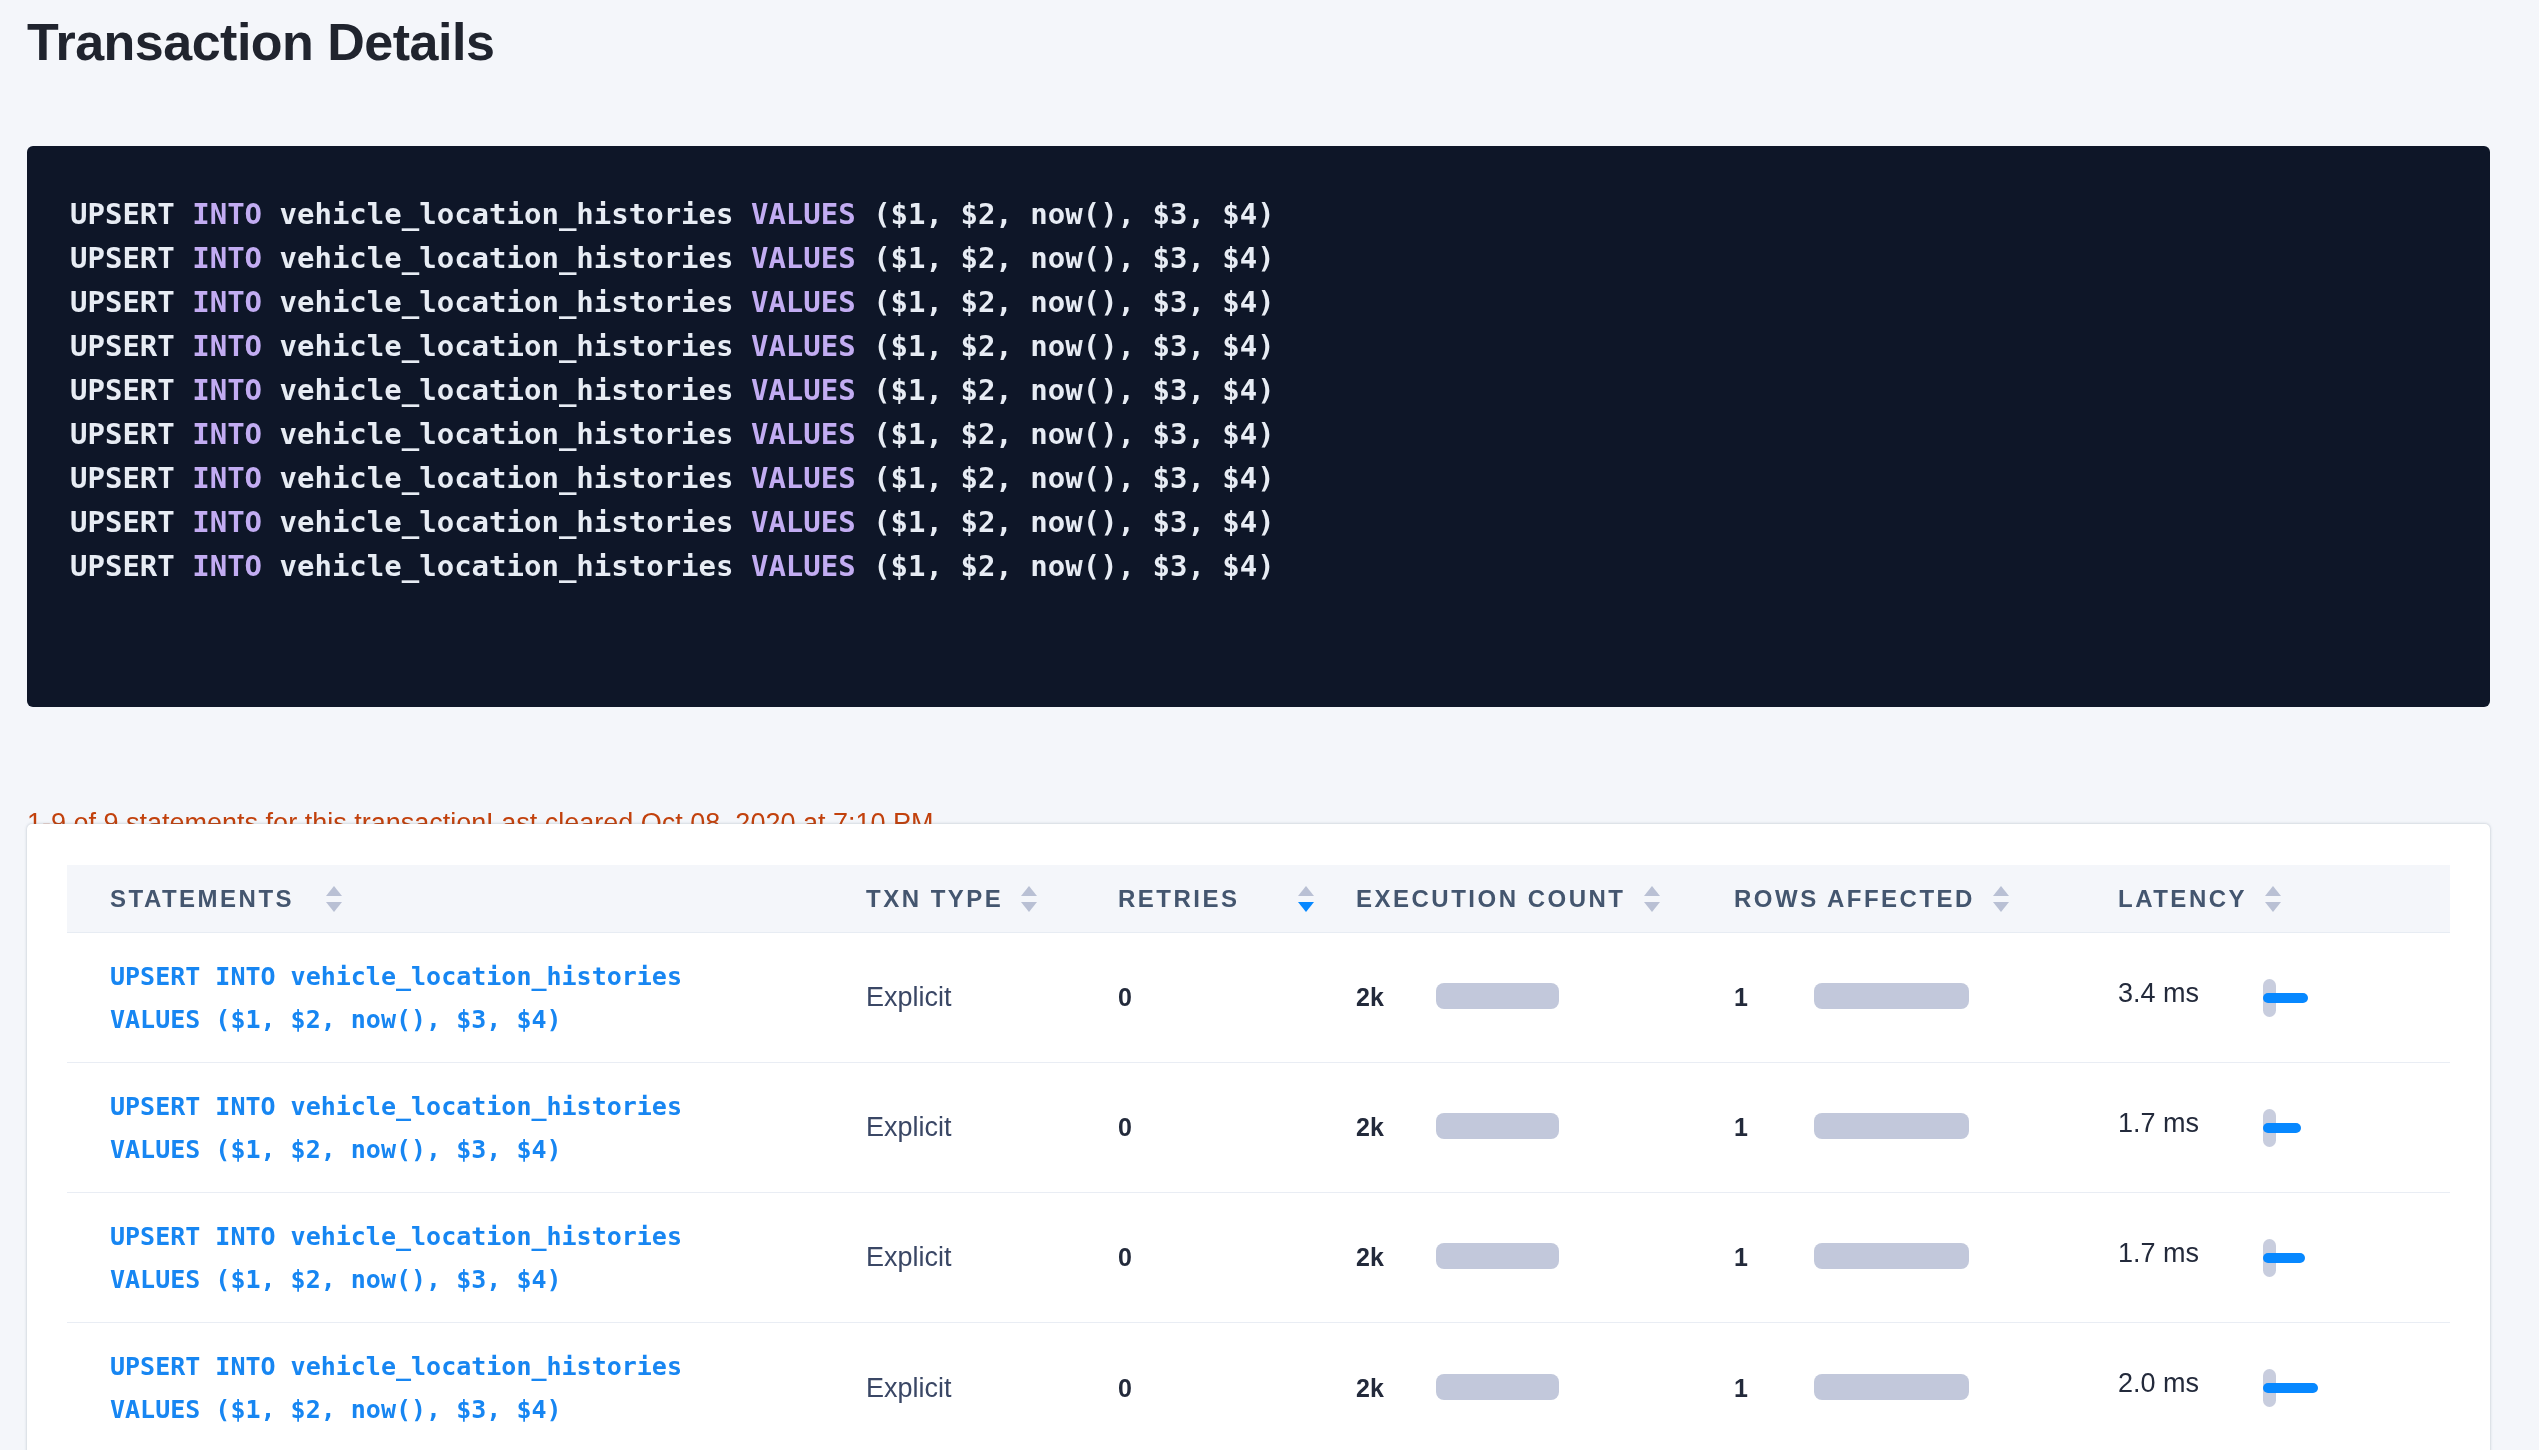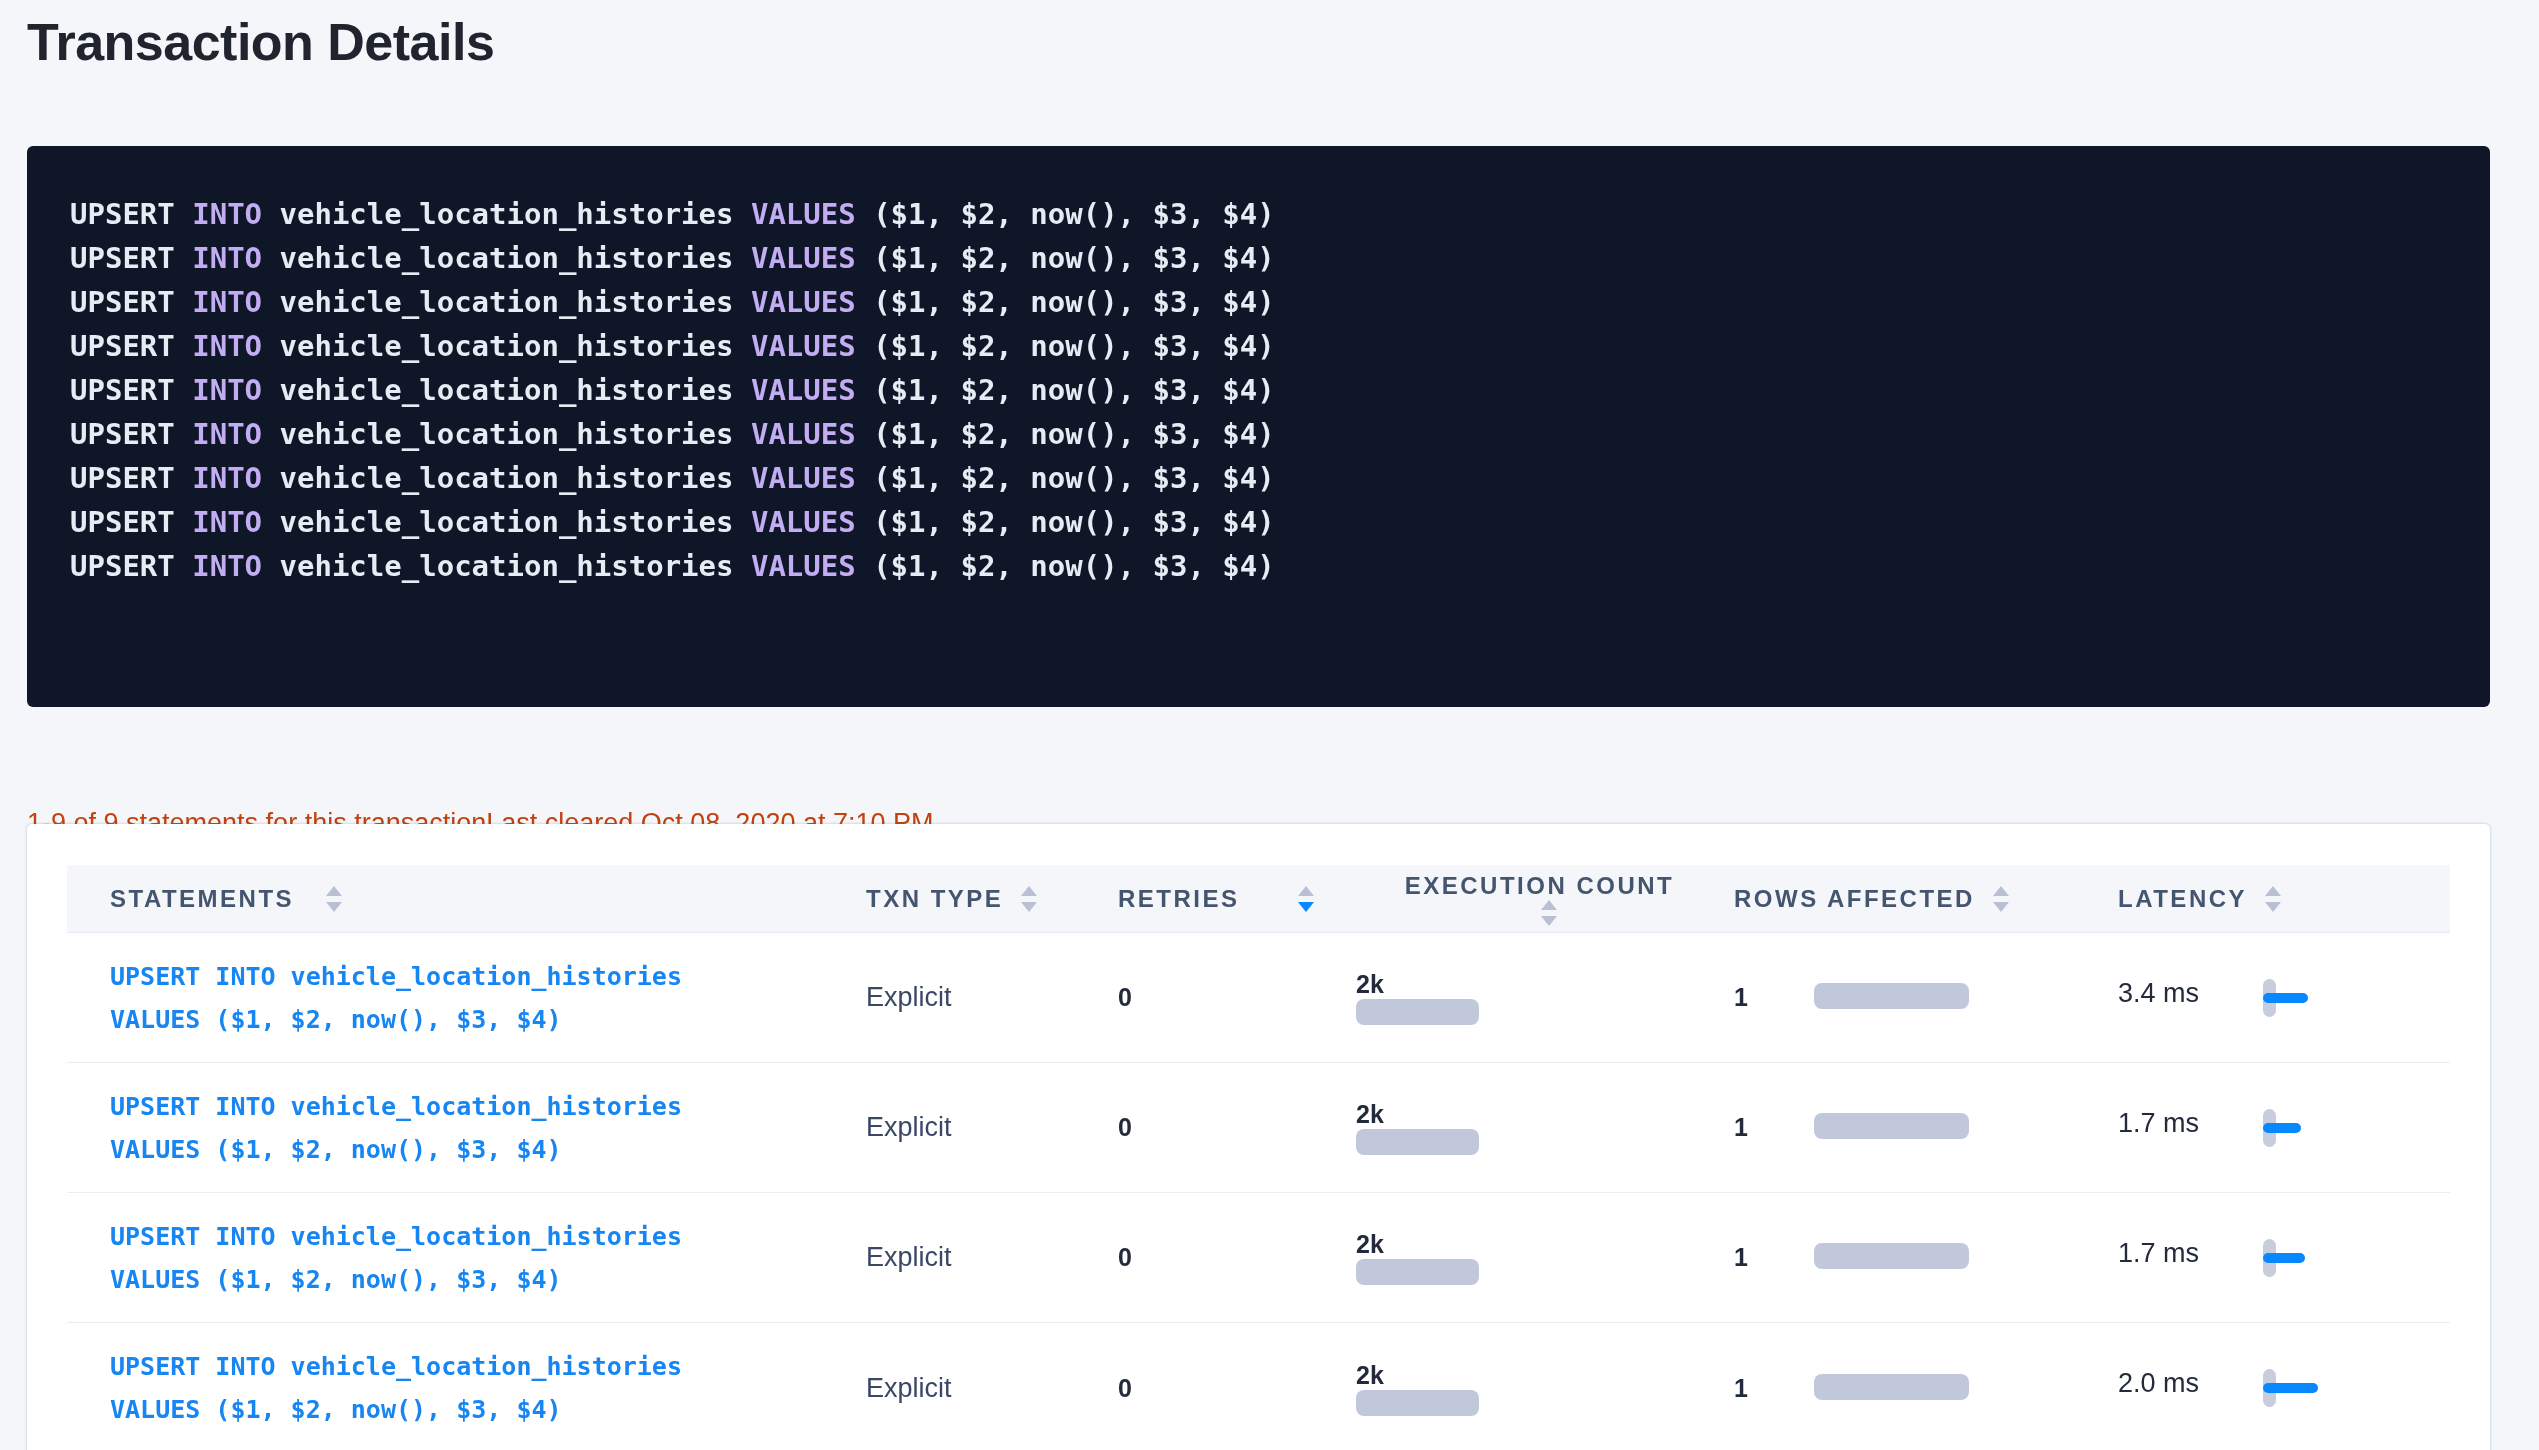--- a/index.html
+++ b/index.html
@@ -45,21 +45,21 @@
   }
   .th {
     display:flex; align-items:center;
     font-size:24px; font-weight:700; letter-spacing:2.5px;
     color:#44566f; text-transform:uppercase;
     padding-left:11px; cursor:pointer;
   }
   .col1{width:788px; padding-left:43px;gap:14px;}
   .col2{width:252px;}
   .col3{width:238px;gap:40px;}
-  .col4{width:378px;flex-direction:column;}
+  .col4{width:378px;}
   .col5{width:384px;}
   .col6{width:343px;}
   .sort { display:flex; flex-direction:column; gap:6px; margin-left:18px; }
   .sort .up   { width:0; height:0; border-left:8px solid transparent; border-right:8px solid transparent; border-bottom:10px solid #b9c0d4; }
   .sort .down { width:0; height:0; border-left:8px solid transparent; border-right:8px solid transparent; border-top:10px solid #b9c0d4; }
   .sort .down.active { border-top-color:#0788ff; }
   .trow {
     display:flex; align-items:center; height:130px;
     border-bottom:1px solid #e9edf4;
   }

